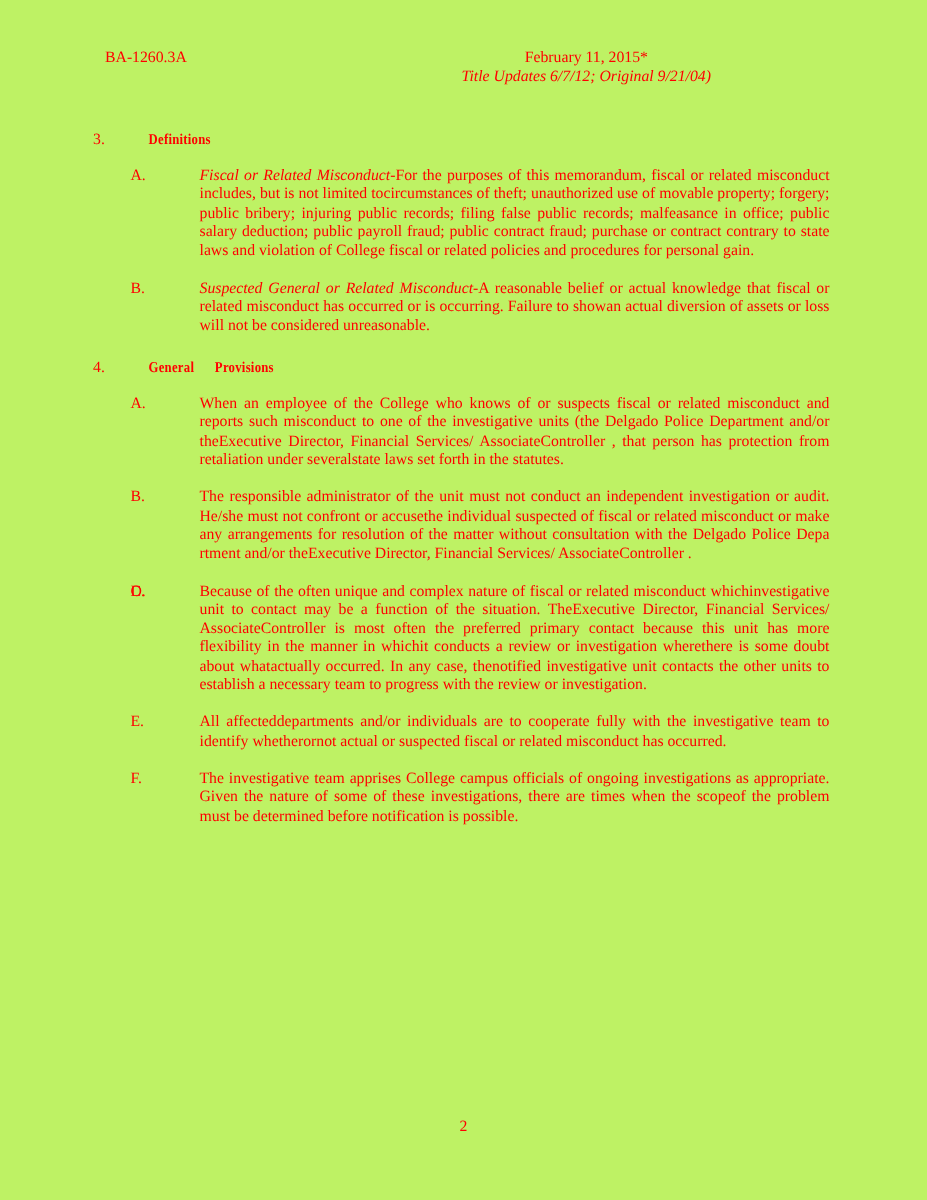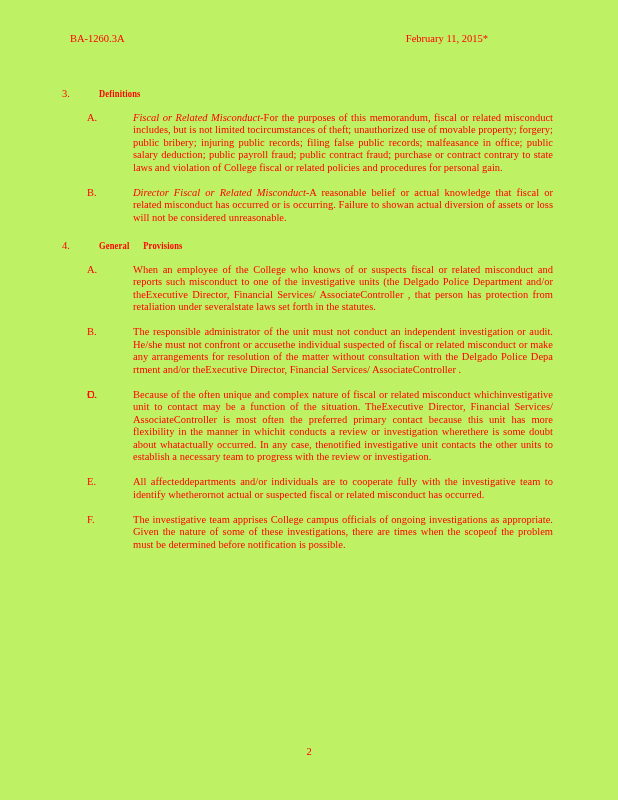--- a/index.html
+++ b/index.html
@@ -9,21 +9,21 @@
     background:#bef264;
     box-sizing:border-box;
     padding:33px 0 0 62px;
     font-family:Liberation Serif, serif;
     font-size:10.5px;
     line-height:12.5px;
     color:#ff0000;
     overflow:hidden;
   }
   .doc-num{position:absolute;left:70px;top:33px;}
-  .date-block{position:absolute;right:130px;top:33px;text-align:center;}
+  .date-block{position:absolute;right:144px;top:33px;text-align:center;}
   .date-block .rev{font-style:italic;}
   .sections{margin-top:55px;}
   .section-heading{position:relative;padding-left:37px;margin:16px 0 11px 0;}
   .sec-num{position:absolute;left:0;top:0;}
   .sec-title{
     display:inline-block;
     font-weight:bold;
     font-size:10px;
     white-space:pre;
     transform:scaleX(0.85);
@@ -41,32 +41,33 @@
 </style>
 </head>
 <body>
 
 <div class="page">
 
   <div class="doc-num">BA-1260.3A</div>
 
   <div class="date-block">
     <div>February 11, 2015*</div>
+    <div class="rev">Title Updates 6/7/12; Original 9/21/04)</div>
   </div>
 
   <div class="sections">
       <div class="section">
         <div class="section-heading"><span class="sec-num">3.</span><span class="sec-title">Definitions</span></div>
         <div class="item">
           <span class="item-letter">A.</span>
           <div class="item-text"><span class="seg-italic">Fiscal or Related Misconduct-</span><span class="seg-normal">For the purposes of this memorandum, fiscal or related misconduct includes, but is not limited tocircumstances of theft; unauthorized use of movable property; forgery; public bribery; injuring public records; filing false public records; malfeasance in office; public salary deduction; public payroll fraud; public contract fraud; purchase or contract contrary to state laws and violation of College fiscal or related policies and procedures for personal gain.</span></div>
         </div>
         <div class="item">
           <span class="item-letter">B.</span>
-          <div class="item-text"><span class="seg-italic">Director Fiscal or Related Misconduct-</span><span class="seg-normal">A reasonable belief or actual knowledge that fiscal or related misconduct has occurred or is occurring. Failure to showan actual diversion of assets or loss will not be considered unreasonable.</span></div>
+          <div class="item-text"><span class="seg-italic">Suspected General or Related Misconduct-</span><span class="seg-normal">A reasonable belief or actual knowledge that fiscal or related misconduct has occurred or is occurring. Failure to showan actual diversion of assets or loss will not be considered unreasonable.</span></div>
         </div>
       </div>
       <div class="section">
         <div class="section-heading"><span class="sec-num">4.</span><span class="sec-title">General      Provisions</span></div>
         <div class="item">
           <span class="item-letter">A.</span>
           <div class="item-text"><span class="seg-normal">When an employee of the College who knows of or suspects fiscal or related misconduct and reports such misconduct to one of the investigative units (the Delgado Police Department and/or theExecutive Director, Financial Services/ AssociateController , that person has protection from retaliation under severalstate laws set forth in the statutes.</span></div>
         </div>
         <div class="item">
           <span class="item-letter">B.</span>

